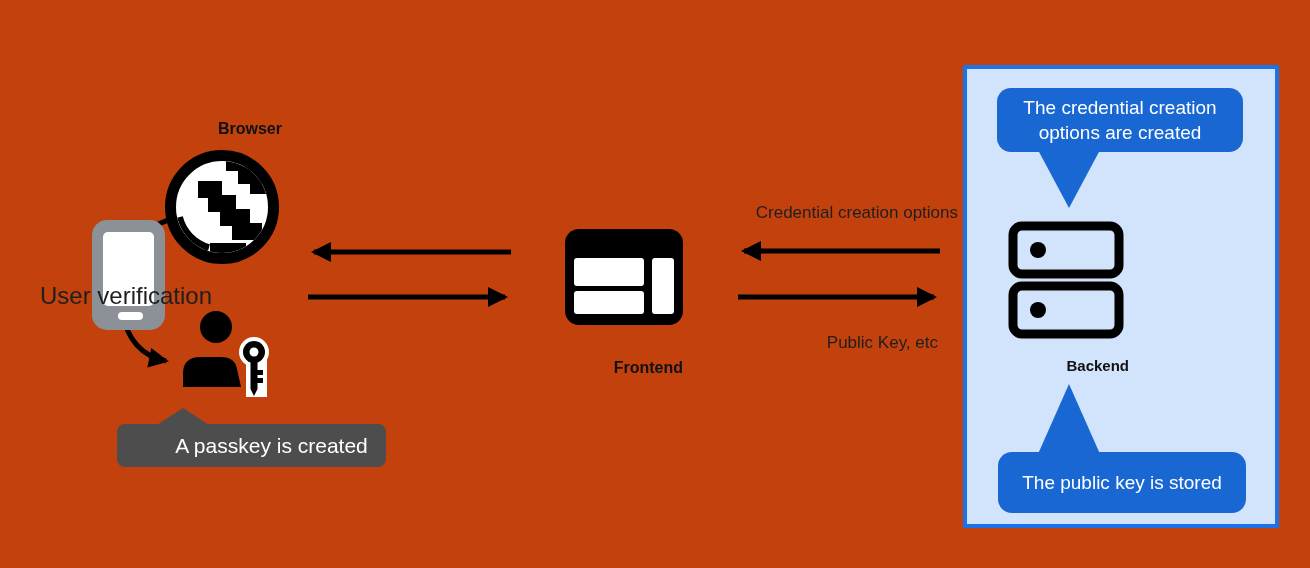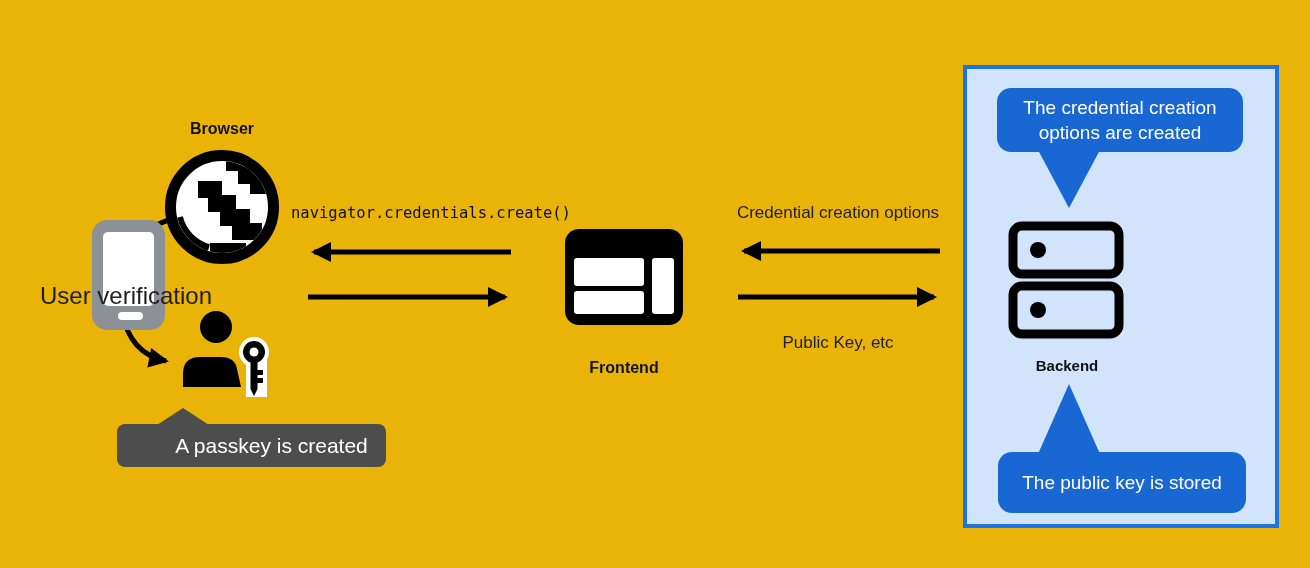--- a/index.html
+++ b/index.html
@@ -1,23 +1,23 @@
 <!DOCTYPE html>
 <html><head>
 <meta charset="utf-8">
 <style>
   html,body{margin:0;padding:0;background:#fff;}
   .canvas{
-    position:relative;width:1310px;height:568px;background:#eab308;
+    position:relative;width:1310px;height:568px;background:#c2410c;
     font-family:"Liberation Sans",sans-serif;color:#1f1f1f;overflow:hidden;
   }
   .abs{position:absolute;}
   .label{font-size:17px;color:#1f1f1f;white-space:nowrap;}
   .label-bold{font-size:16px;font-weight:bold;color:#111;white-space:nowrap;}
-  .center{text-align:center;}
+  .center{text-align:right;}
   .code{font-family:"DejaVu Sans Mono",monospace;font-size:15.5px;color:#111;white-space:nowrap;}
   .blue-box{
     box-sizing:border-box;left:963px;top:65px;width:316px;height:463px;
     background:#d2e3fc;border:4px solid #1a73e8;
   }
   .bubble{
     background:#1967d2;color:#fff;border-radius:14px;
     display:flex;align-items:center;justify-content:center;
     font-size:19px;line-height:1.32;text-align:center;
   }
@@ -132,21 +132,20 @@
 
   <div class="abs dark-tri" style="left:157px;top:408px;width:52px;height:17px;"></div>
   <div class="abs dark-callout" style="left:117px;top:424px;width:229px;height:43px;">
     <span>A passkey is created</span>
   </div>
 
   <div class="abs label-bold center" style="left:162px;top:120px;width:120px;">Browser</div>
 
   <div class="abs label" style="left:40px;top:282px;font-size:24px;">User verification</div>
 
-  <div class="abs code" style="left:291px;top:204px;">navigator.credentials.create()</div>
 
 
   <div class="abs label-bold center" style="left:565px;top:359px;width:118px;">Frontend</div>
 
   <div class="abs label center" style="left:738px;top:333px;width:200px;">Public Key, etc</div>
 
   <div class="abs label center" style="left:718px;top:203px;width:240px;">Credential creation options</div>
 
   <div class="abs label-bold center" style="left:1005px;top:349px;width:124px;font-size:15px;margin-top:8px;">Backend</div>
 

